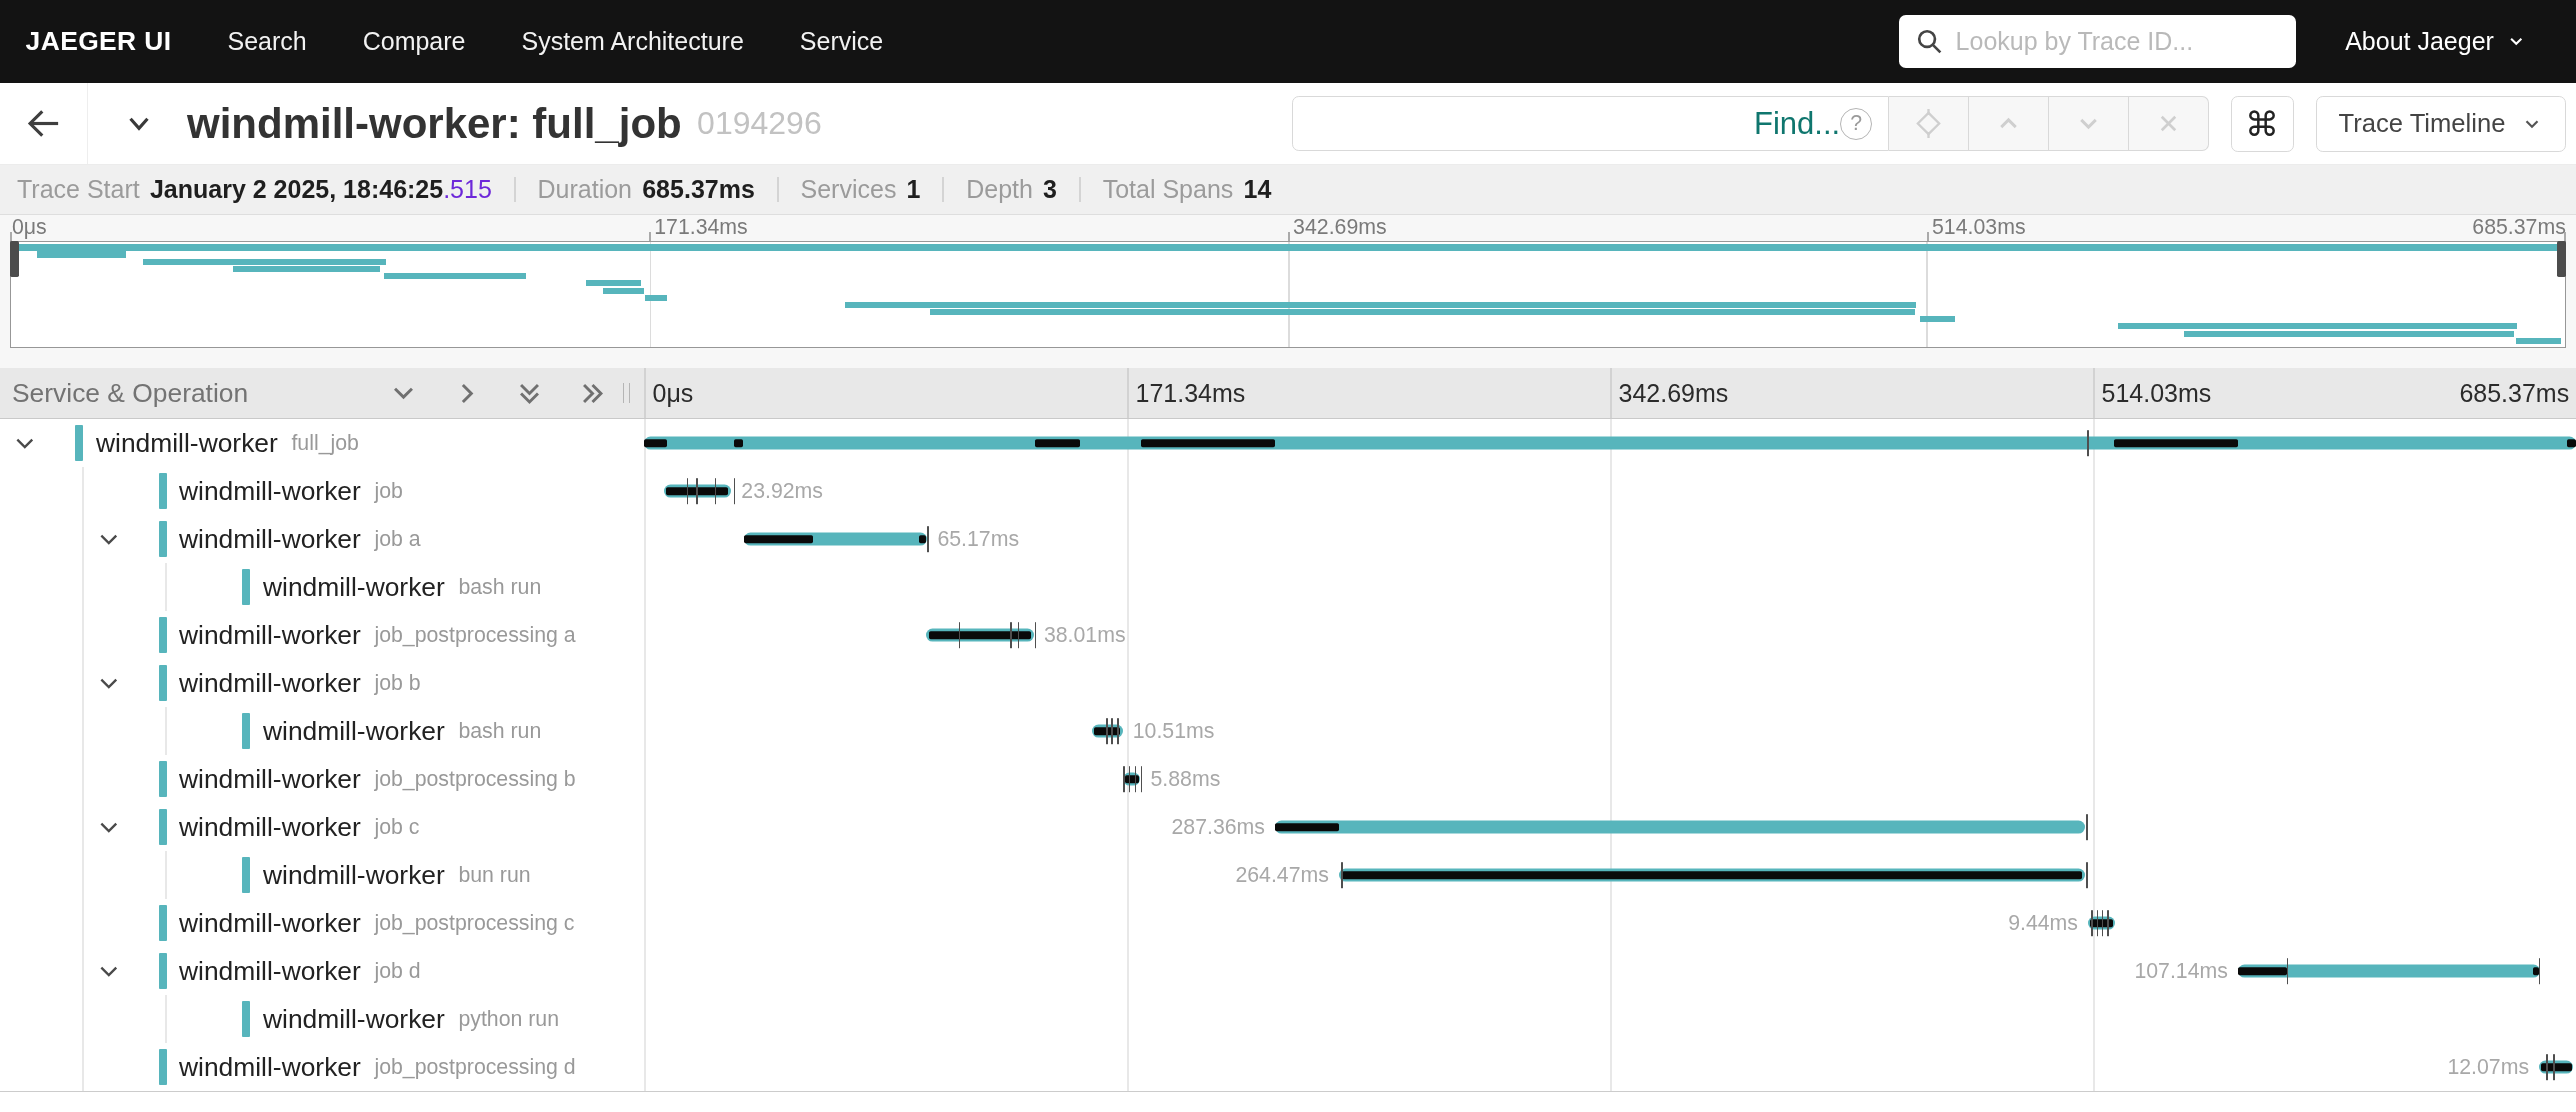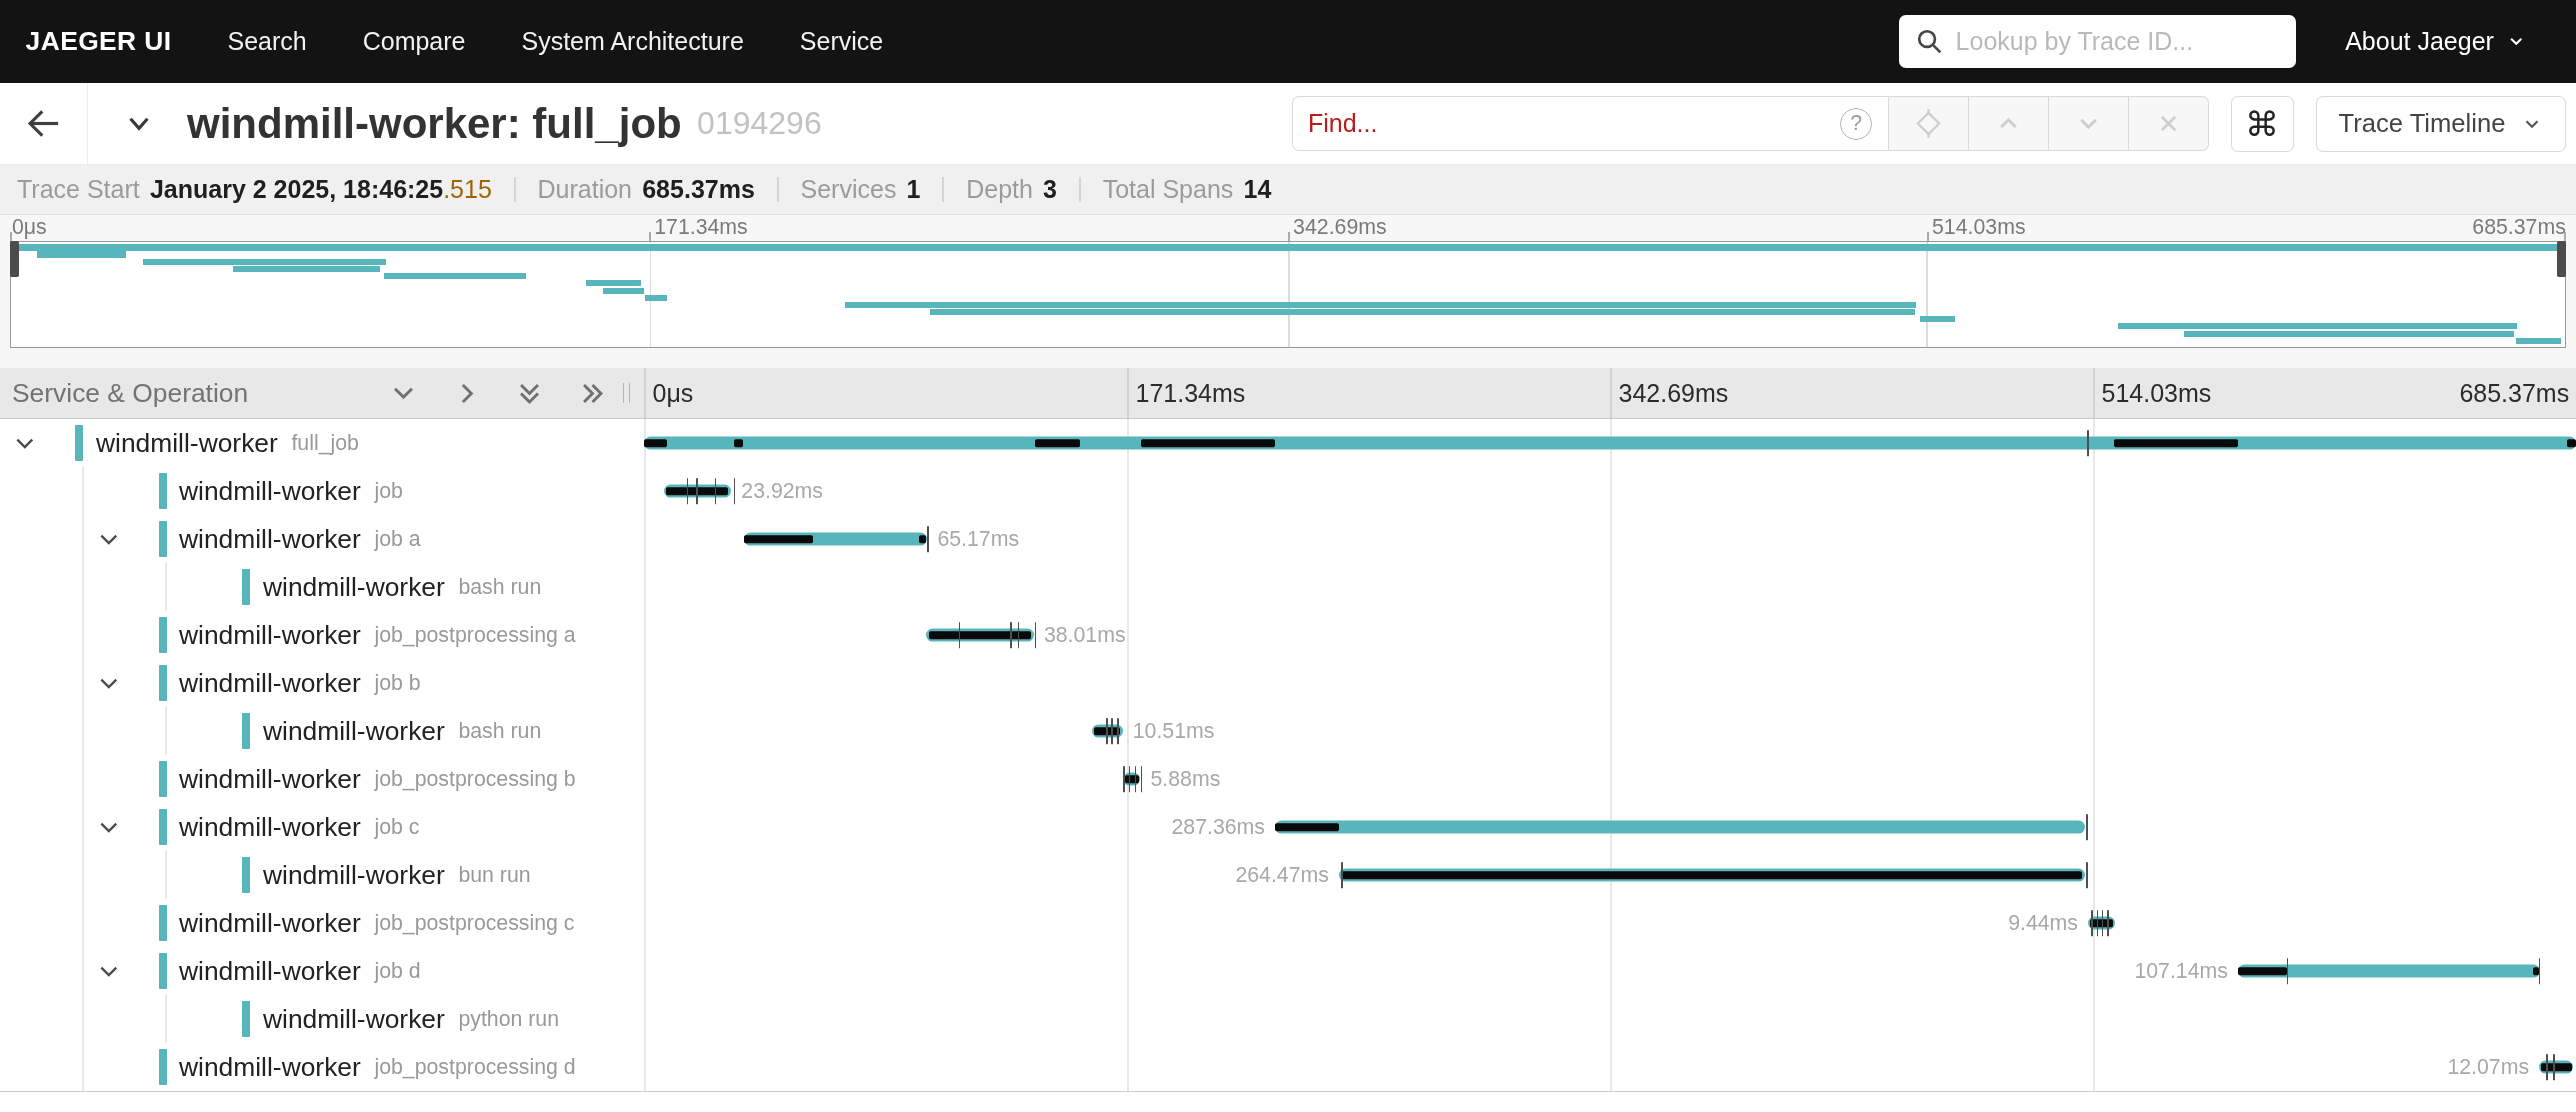--- a/index.html
+++ b/index.html
@@ -17,31 +17,31 @@
 
   
   .trace-header { height: 82px; background: #fff; display: flex; align-items: center; border-bottom: 0.9px solid #ececec; }
   .back-btn { width: 88px; height: 100%; display: flex; align-items: center; justify-content: center; border-right: 1.7px solid #eee; cursor: pointer; flex: none; }
   .collapse-toggle { margin-left: 32px; cursor: pointer; display: flex; align-items: center; }
   .trace-title { margin-left: 29px; font-size: 42px; font-weight: 700; color: #333; white-space: nowrap; }
   .trace-id { margin-left: 15.4px; font-size: 32px; color: #c2c2c2; font-weight: 400; }
   .header-right { margin-left: auto; display: flex; align-items: center; padding-right: 10.2px; }
   .find-group { display: flex; height: 55px; }
   .find-input { width: 597px; border: 1.7px solid #d9d9d9; border-radius: 6.8px 0 0 6.8px; background: #fff; display: flex; align-items: center; padding: 0 15.4px; }
-  .find-input .ph { color: #b91c1c; font-size: 25px; flex: 1; }
+  .find-input .ph { color: #0f766e; font-size: 31px; flex: 1; text-align: right; }
   .q-circle { width: 32px; height: 32px; border: 1.7px solid #b5b5b5; border-radius: 50%; color: #9a9a9a; font-size: 21.3px; display: flex; align-items: center; justify-content: center; }
   .find-btn { width: 80px; border: 1.7px solid #d9d9d9; border-left: none; background: #f7f7f7; display: flex; align-items: center; justify-content: center; cursor: pointer; }
   .find-btn:last-child { border-radius: 0 6.8px 6.8px 0; }
   .cmd-btn { margin-left: 22px; width: 63px; height: 56px; border: 1.7px solid #d9d9d9; border-radius: 6.8px; background: #fff; font-size: 34px; color: #222; display: flex; align-items: center; justify-content: center; cursor: pointer; }
   .view-btn { margin-left: 22px; height: 56px; padding: 0 22px; border: 1.7px solid #d9d9d9; border-radius: 6.8px; background: #fff; font-size: 25.6px; color: #444; display: flex; align-items: center; gap: 15.4px; cursor: pointer; white-space: nowrap; }
 
   
   .summary { height: 50px; background: #f0f0f0; border-bottom: 1.7px solid #dedede; display: flex; align-items: center; padding: 0 17px; font-size: 25px; color: #9b9b9b; white-space: nowrap; }
   .summary b { color: #1f1f1f; font-weight: 700; margin-left: 10.2px; }
-  .summary .frac { color: #a16207; font-weight: 400; }
+  .summary .frac { color: #6d28d9; font-weight: 400; }
   .sum-div { width: 1.7px; height: 25.6px; background: #d4d4d4; margin: 0 22px; }
 
   
   .mini-wrap { background: #f7f7f7; padding: 0 10.2px; }
   .mini-axis { position: relative; height: 25.6px; font-size: 21.3px; color: #7a7a7a; }
   .mini-axis .lbl { position: absolute; top: 0; }
   .mini-axis .tick { position: absolute; bottom: 0; width: 1.7px; height: 8.5px; background: #aaa; }
   .mini-canvas { position: relative; height: 107px; background: #fff; border: 1.7px solid #979797; }
   .mini-grid { position: absolute; top: 0; bottom: 0; width: 1.7px; background: #dcdcdc; }
   .mini-bar { position: absolute; height: 6.8px; background: #57b5bc; }

